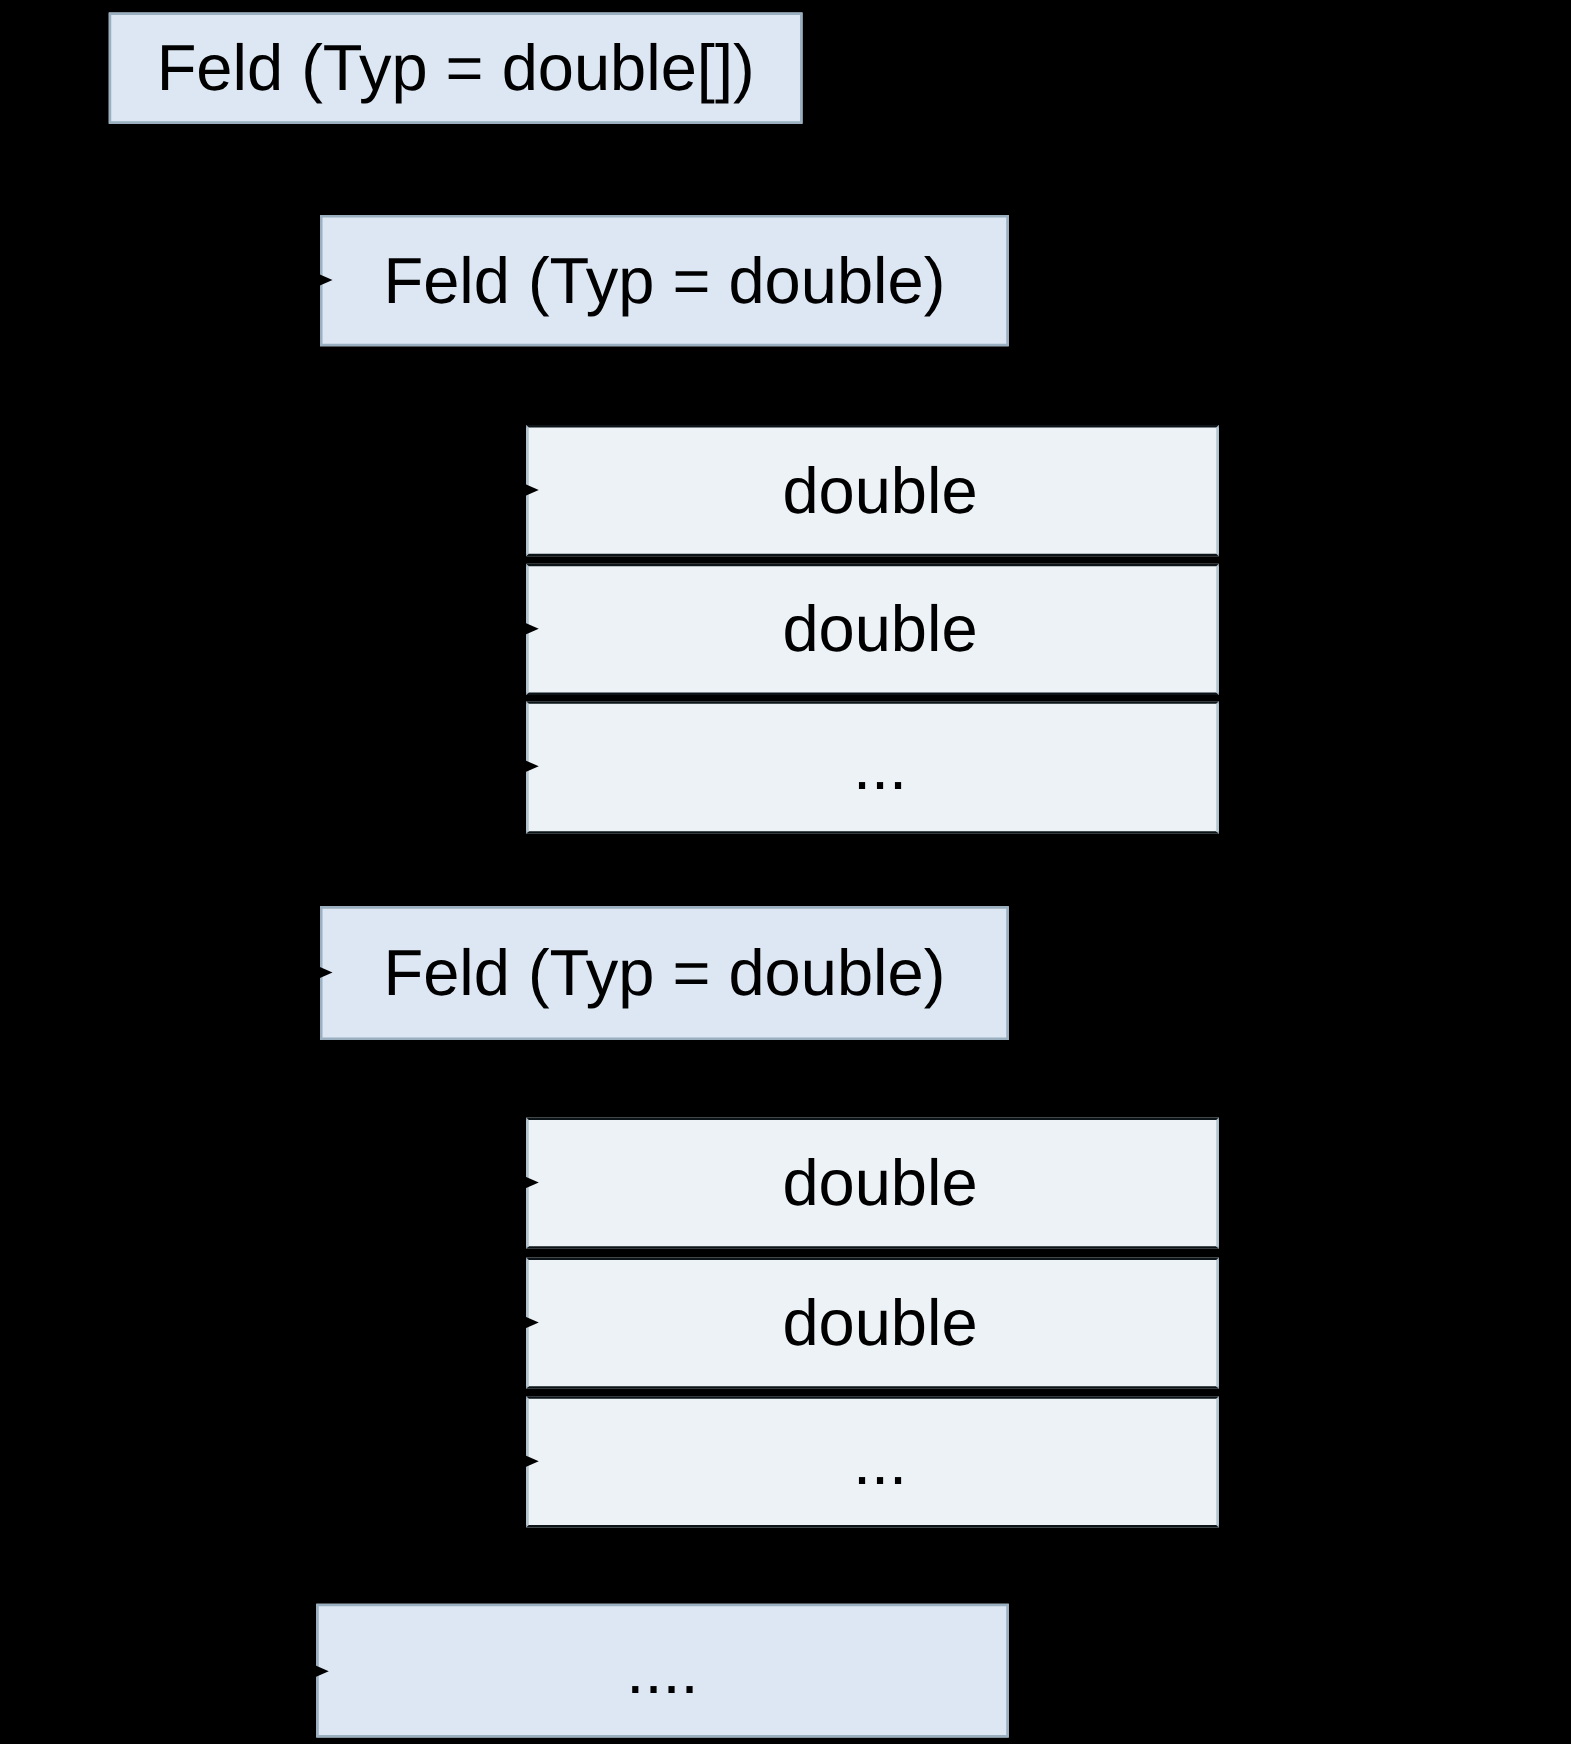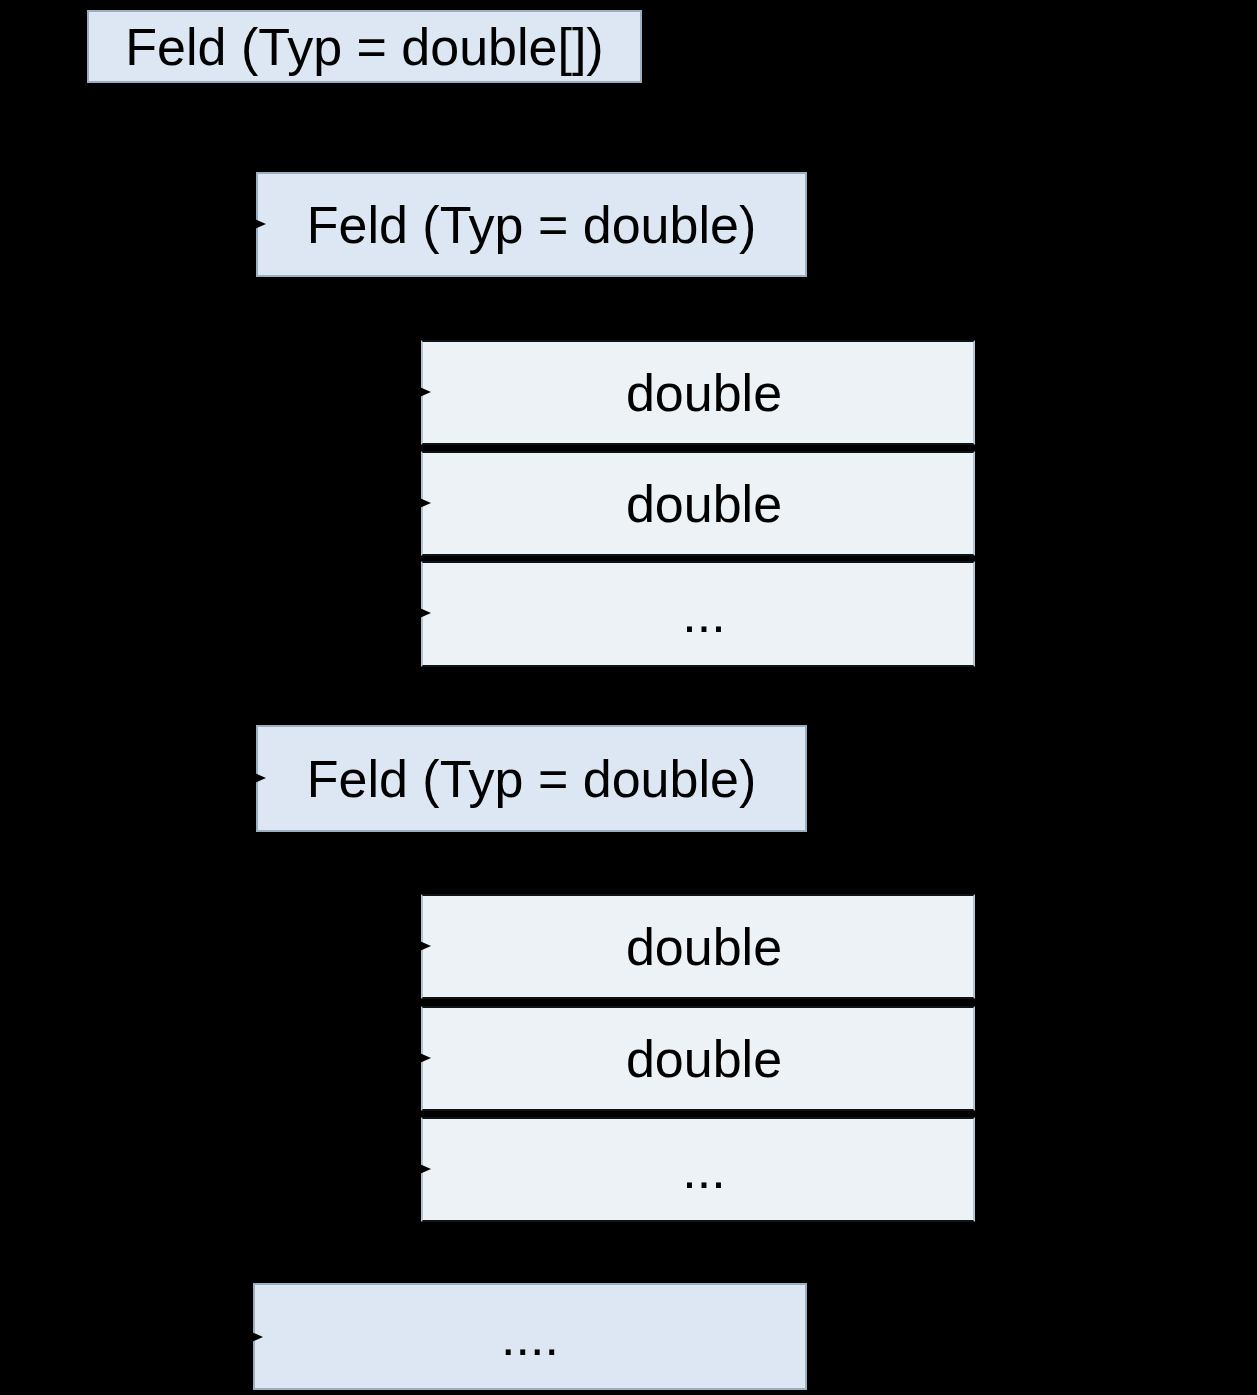--- a/index.html
+++ b/index.html
@@ -38,21 +38,21 @@
     border-top:7px solid transparent;
     border-bottom:7px solid transparent;
     border-left:16px solid #000000;
   }
 </style>
 </head>
 <body>
 
 <div class="canvas">
 
-  <div class="box node" style="left:87px;top:10px;width:555px;height:73px;">
+  <div class="box node" style="left:87px;top:10px;width:555px;height:89px;">
     <span>Feld (Typ = double[])</span>
   </div>
 
   <div class="box node" style="left:256px;top:172px;width:551px;height:105px;">
     <span>Feld (Typ = double)</span>
   </div>
 
   <div class="box cell" style="left:421px;top:340px;width:554px;height:105px;">
     <span>double</span>
   </div>

